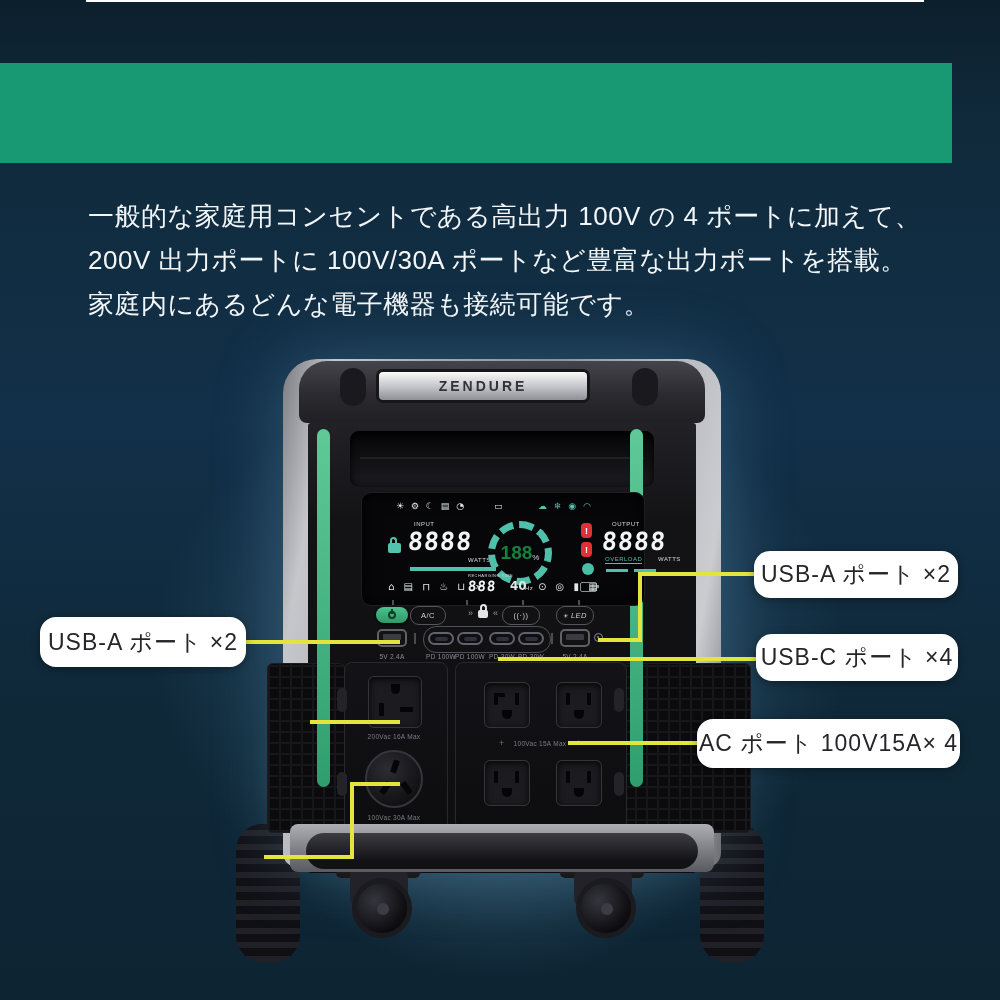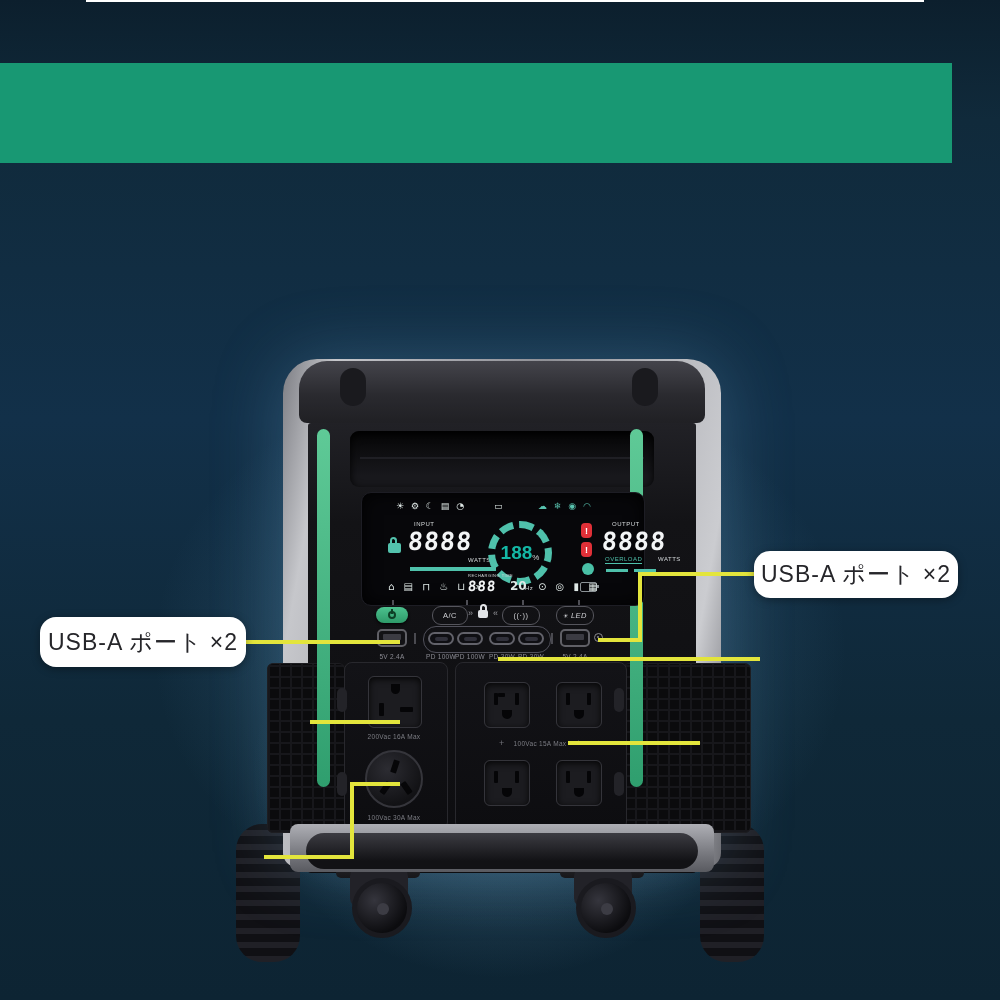--- a/index.html
+++ b/index.html
@@ -40,21 +40,21 @@
   .lcd{left:361px;top:492px;width:282px;height:112px;border-radius:10px;background:#07070a;z-index:5;
     border:1px solid #1d1d24;box-shadow:inset 0 0 18px #000;}
   .lcd .ic{position:absolute;color:#dfe8e6;font-size:9px;letter-spacing:2px;font-family:"DejaVu Sans",sans-serif;}
   .lcd .teal{color:#58c2ae;}
   .seg{position:absolute;font-family:"DejaVu Sans Mono",monospace;font-weight:800;color:#f3f5f6;
     transform:skewX(-5deg);letter-spacing:1px;}
   .tiny{position:absolute;font-size:6px;color:#d5d9db;letter-spacing:.5px;}
   .tbar{position:absolute;background:#4fc1ab;}
   .gauge{position:absolute;left:126px;top:28px;width:64px;height:64px;border-radius:50%;
     border:7px dashed #4fc1ab;box-sizing:border-box;display:flex;align-items:center;justify-content:center;}
-  .gauge b{color:#14b8a6;font-size:19px;font-weight:800;}
+  .gauge b{color:#15803d;font-size:19px;font-weight:800;}
   .gauge small{color:#cfd3d5;font-size:8px;margin-top:8px;}
   .alert{position:absolute;left:219px;width:11px;height:15px;border-radius:4px;background:#e03038;
     color:#fff;font-size:9px;font-weight:800;display:flex;align-items:center;justify-content:center;}
   .dotteal{position:absolute;left:220px;top:70px;width:12px;height:12px;border-radius:50%;background:#49c0a6;}
   .batt{position:absolute;left:218px;top:89px;width:15px;height:8px;border:1px solid #8b9296;border-radius:2px;}
   .batt::after{content:"";position:absolute;right:-3px;top:2px;width:2px;height:3px;background:#8b9296;}
   .lock{position:absolute;width:13px;height:10px;border-radius:2px;background:#53c2ad;}
   .lock::before{content:"";position:absolute;left:2px;top:-6px;width:7px;height:7px;border:2px solid #53c2ad;
     border-bottom:none;border-radius:5px 5px 0 0;box-sizing:border-box;}
   .lockw{background:#e2e4e7;}
@@ -115,28 +115,36 @@
 <body>
 
 <div id="stage">
 
   <div class="abs glow1"></div>
   <div class="abs glow2"></div>
   <div class="abs topstrip"></div>
 
   <div class="abs banner"></div>
 
+  <div class="abs intro">
+    <div>一般的な家庭用コンセントである高出力 100V の 4 ポートに加えて、</div>
+    <div>200V 出力ポートに 100V/30A ポートなど豊富な出力ポートを搭載。</div>
+    <div>家庭内にあるどんな電子機器も接続可能です。</div>
+  </div>
 
   <div class="abs sidewheel" style="left:236px;"></div>
   <div class="abs sidewheel" style="left:700px;"></div>
 
   <div class="abs shell"></div>
   <div class="abs topcap"></div>
   <div class="abs hslot" style="left:340px;"></div>
   <div class="abs hslot" style="left:632px;"></div>
+  <div class="abs brandbar">
+    <span>ZENDURE</span>
+  </div>
   <div class="abs face"></div>
   <div class="abs strip" style="left:317px;"></div>
   <div class="abs strip" style="left:630px;"></div>
   <div class="abs tray">
       <i></i>
     </div>
 
   <div class="abs lcd">
     <span class="ic" style="left:34px;top:8px;">☀ ⚙ ☾ ▤ ◔</span>
     <span class="ic" style="left:132px;top:8px;">▭</span>
@@ -161,35 +169,35 @@
     <span class="tbar" style="left:272px;top:76px;width:22px;height:2.5px;"></span>
 
     <span class="alert" style="top:30px;">!</span>
     <span class="alert" style="top:49px;">!</span>
     <span class="dotteal"></span>
     <span class="batt"></span>
 
     <span class="ic" style="left:26px;top:88px;font-size:10px;letter-spacing:3px;">⌂ ▤ ⊓ ♨ ⊔ ➣</span>
     <span class="tiny" style="left:106px;top:80px;font-size:4px;">RECHARGING TIME</span>
     <span class="seg" style="left:106px;top:85px;font-size:14px;">888</span>
-    <span class="ic" style="left:148px;top:86px;font-size:12px;font-weight:800;letter-spacing:0;">20</span>
+    <span class="ic" style="left:148px;top:86px;font-size:12px;font-weight:800;letter-spacing:0;">40</span>
     <span class="tiny" style="left:163px;top:92px;">Hz</span>
     <span class="ic" style="left:176px;top:88px;font-size:10px;letter-spacing:3px;">⊙ ◎ ▮ ▦</span>
   </div>
 
   <div class="abs tick" style="left:392px;"></div>
   <div class="abs tick" style="left:466px;"></div>
   <div class="abs tick" style="left:522px;"></div>
   <div class="abs tick" style="left:578px;"></div>
 
   <div class="abs pwr">
       <i></i>
       <b></b>
     </div>
-  <div class="pill abs" style="left:432px;top:606px;width:34px;">A/C</div>
+  <div class="pill abs" style="left:410px;top:606px;width:34px;">A/C</div>
   <span class="glyph" style="left:468px;top:608px;">»</span>
   <span class="lock lockw abs" style="left:478px;top:610px;width:10px;height:8px;z-index:6;"></span>
   <span class="glyph" style="left:493px;top:608px;">«</span>
   <div class="pill abs" style="left:502px;top:606px;width:36px;">((·))</div>
   <div class="pill abs" style="left:556px;top:606px;width:36px;">
     <span style="font-size:6px;margin-right:2px;">☀</span>
     <span style="font-style:italic;">LED</span>
   </div>
 
   <div class="abs usba" style="left:377px;">
@@ -285,14 +293,16 @@
   <div class="abs yline" style="left:638px;top:572px;width:120px;height:4px;"></div>
   <div class="abs yline" style="left:498px;top:657px;width:262px;height:4px;"></div>
   <div class="abs yline" style="left:310px;top:720px;width:90px;height:4px;"></div>
   <div class="abs yline" style="left:568px;top:741px;width:132px;height:4px;"></div>
   <div class="abs yline" style="left:264px;top:855px;width:90px;height:4px;"></div>
   <div class="abs yline" style="left:350px;top:784px;width:4px;height:75px;"></div>
   <div class="abs yline" style="left:350px;top:782px;width:50px;height:4px;"></div>
 
   <div class="callout abs" style="left:40px;top:617px;width:206px;height:50px;">USB-A ポート ×2</div>
   <div class="callout abs" style="left:754px;top:551px;width:204px;height:47px;">USB-A ポート ×2</div>
+  <div class="callout abs" style="left:756px;top:634px;width:202px;height:47px;">USB-C ポート ×4</div>
+  <div class="callout abs" style="left:697px;top:719px;width:263px;height:49px;">AC ポート 100V15A× 4</div>
 
 </div>
 
 </body></html>

